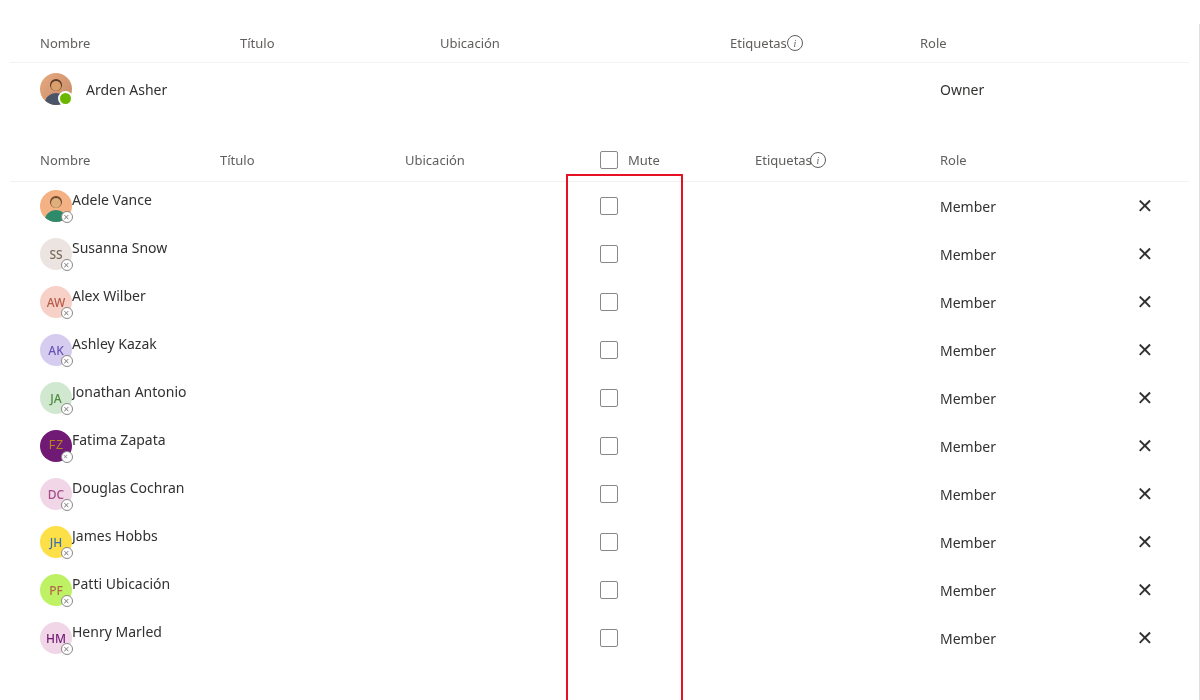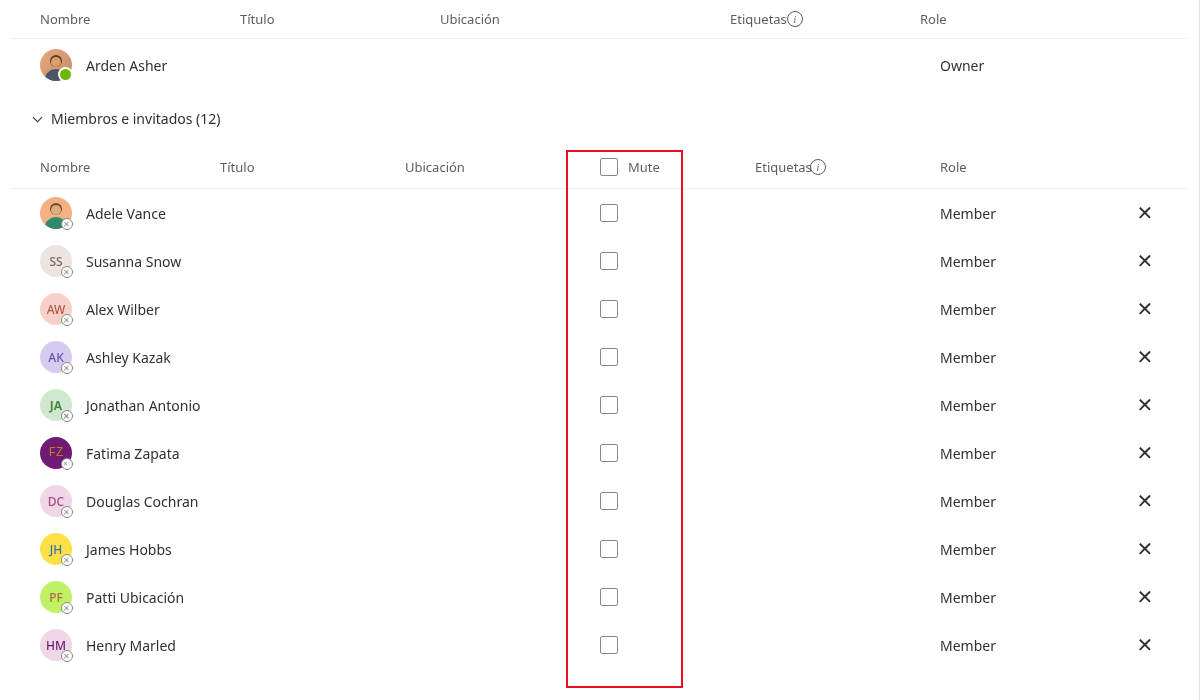--- a/index.html
+++ b/index.html
@@ -17,20 +17,21 @@
       min-height: 700px;
       box-sizing: border-box;
     }
     .header-row, .header-row2 {
       display: flex;
       align-items: center;
       padding: 10px 0 10px 30px;
       color: #605e5c;
       font-size: 13px;
       border-bottom: 1px solid #f3f2f1;
+      margin-top: 24px;
     }
     .header-row2 {
       border-bottom: 1px solid #f3f2f1;
       padding: 12px 0 12px 30px;
     }
     .col-name { width: 200px; flex-shrink:0; }
     .col-title { width: 200px; flex-shrink:0; }
     .col-location { width: 150px; flex-shrink:0; }
     .col-mute-spacer { width: 140px; flex-shrink:0; }
     .col-tags { width: 190px; flex-shrink:0; display:flex; align-items:center; gap:2px;}
@@ -150,21 +151,21 @@
       width: 117px;
       height: 538px;
       box-sizing:border-box;
     }
     .rel { position:relative; }
 
     .m-row-grid{
       display:flex;
       align-items:center;
     }
-    .m-col-name { width: 550px; flex-shrink:0; display:flex; align-items:center; gap:14px;}
+    .m-col-name { width: 550px; flex-shrink:0; display:flex; align-items:flex-start; }
     .m-col-mute { width: 165px; flex-shrink:0; display:flex; align-items:center; padding-left:10px; box-sizing:border-box;}
     .m-col-tags { width: 185px; flex-shrink:0;}
     .m-col-role { width: 185px; flex-shrink:0;}
     .m-col-x { width: 40px; flex-shrink:0; display:flex; justify-content:center; cursor:pointer;}
 
     .hdr2-col-name { width:180px;}
     .hdr2-col-title { width:185px;}
     .hdr2-col-location { width:185px;}
     .hdr2-col-mute { width:165px; display:flex; gap:10px; padding-left:10px; box-sizing:border-box;}
     .hdr2-col-tags { width:185px; display:flex; align-items:center;}
@@ -202,24 +203,20 @@
             <circle cx="16" cy="13" r="5" fill="#d9a06b"></circle>
           </svg>
         <span class="presence available"></span>
       </div>
       <span class="member-name">Arden Asher</span>
     </div>
     <div style="width:30px;"></div>
     <div class="col-role">Owner</div>
   </div>
 
-  <div class="section-header">
-    <span class="chevron"></span>
-    <span>Miembros e invitados (12)</span>
-  </div>
 
   <div class="header-row2">
     <div class="hdr2-col-name">Nombre</div>
     <div class="hdr2-col-title">Título</div>
     <div class="hdr2-col-location">Ubicación</div>
     <div class="hdr2-col-mute">
       <span class="checkbox"></span>
       <span>Mute</span>
     </div>
     <div class="hdr2-col-tags">
@@ -288,21 +285,21 @@
           <span class="checkbox"></span>
         </div>
         <div class="m-col-tags"></div>
         <div class="m-col-role">Member</div>
         <div class="m-col-x">
           <span class="x-icon">✕</span>
         </div>
       </div>
       <div class="member-row m-row-grid">
         <div class="m-col-name">
-          <div class="avatar" style="background: rgb(209, 232, 208); color: rgb(74, 138, 62); font-weight: bold;">JA<span class="presence offline"></span></div>
+          <div class="avatar" style="background: rgb(209, 232, 208); color: rgb(74, 138, 62);">JA<span class="presence offline"></span></div>
           <span class="member-name">Jonathan Antonio</span>
         </div>
         <div class="m-col-mute">
           <span class="checkbox"></span>
         </div>
         <div class="m-col-tags"></div>
         <div class="m-col-role">Member</div>
         <div class="m-col-x">
           <span class="x-icon">✕</span>
         </div>

